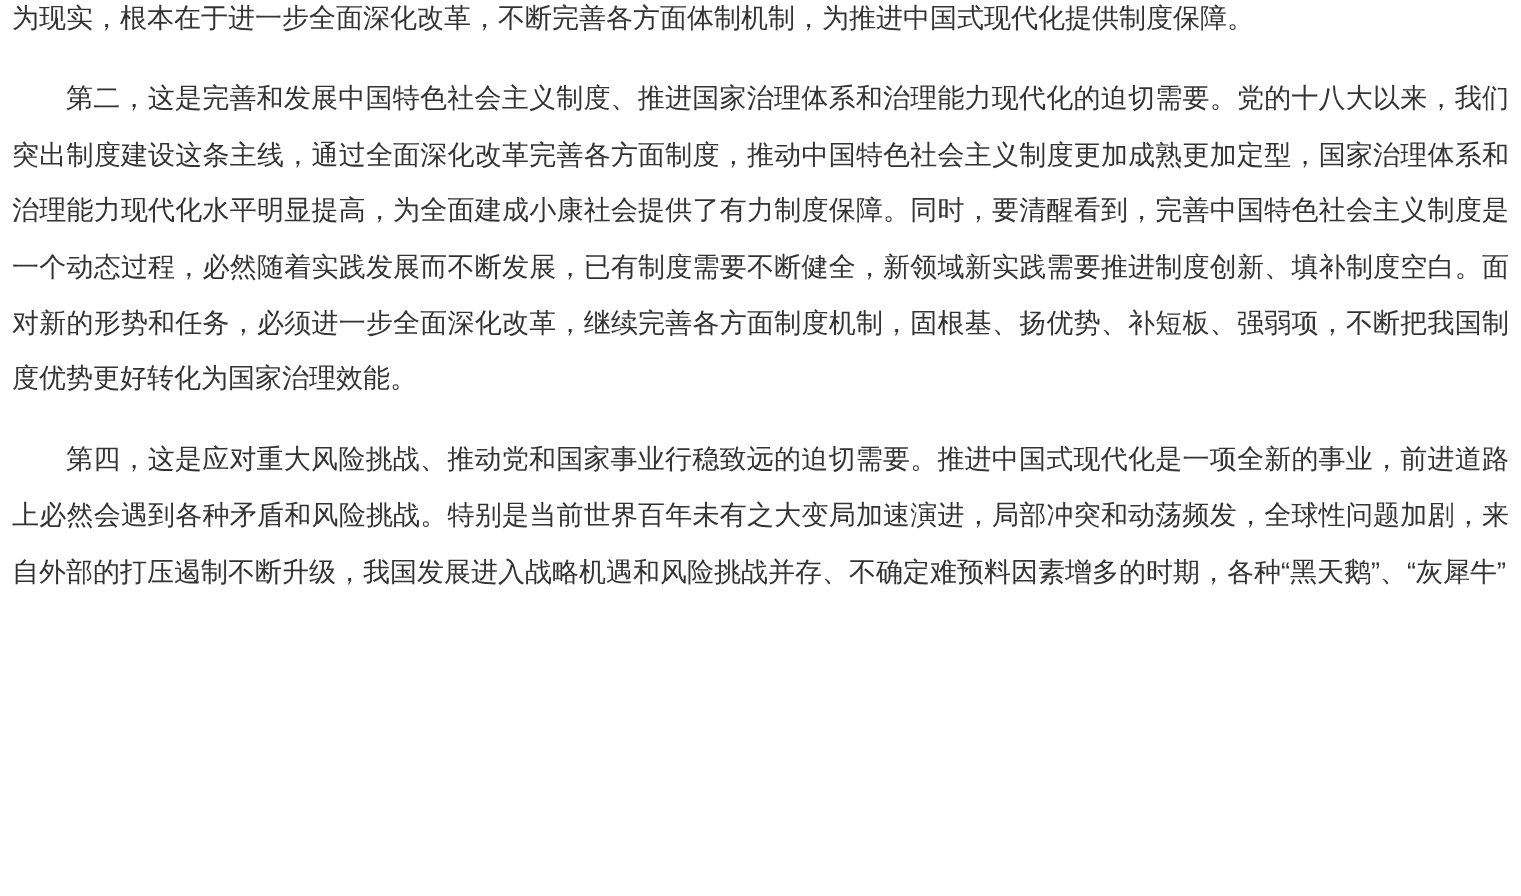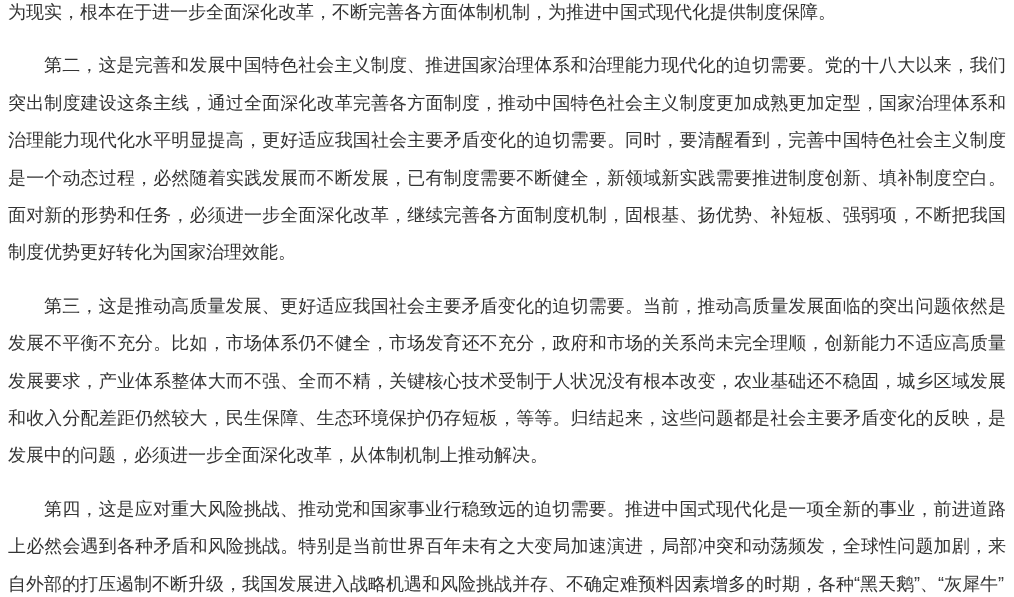--- a/index.html
+++ b/index.html
@@ -30,16 +30,15 @@
     }
     .para.indent {
       text-indent: 2em;
     }
   </style>
 </head>
 <body>
 
 <div class="page">
   <p class="para">为现实，根本在于进一步全面深化改革，不断完善各方面体制机制，为推进中国式现代化提供制度保障。</p>
-  <p class="para indent">第二，这是完善和发展中国特色社会主义制度、推进国家治理体系和治理能力现代化的迫切需要。党的十八大以来，我们突出制度建设这条主线，通过全面深化改革完善各方面制度，推动中国特色社会主义制度更加成熟更加定型，国家治理体系和治理能力现代化水平明显提高，更好适应我国社会主要矛盾变化的迫切需要。同时，要清醒看到，完善中国特色社会主义制度是一个动态过程，必然随着实践发展而不断发展，已有制度需要不断健全，新领域新实践需要推进制度创新、填补制度空白。面对新的形势和任务，必须进一步全面深化改革，继续完善各方面制度机制，固根基、扬优势、补短板、强弱项，不断把我国制度优势更好转化为国家治理效能。</p>
-  <p class="para indent">第三，这是推动高质量发展、更好适应我国社会主要矛盾变化的迫切需要。当前，推动高质量发展面临的突出问题依然是发展不平衡不充分。比如，市场体系仍不健全，市场发育还不充分，政府和市场的关系尚未完全理顺，创新能力不适应高质量发展要求，产业体系整体大而不强、全而不精，关键核心技术受制于人状况没有根本改变，农业基础还不稳固，城乡区域发展和收入分配差距仍然较大，民生保障、生态环境保护仍存短板，等等。归结起来，这些问题都是社会主要矛盾变化的反映，是发展中的问题，必须进一步全面深化改革，从体制机制上推动解决。</p>
+  <p class="para indent">第二，这是完善和发展中国特色社会主义制度、推进国家治理体系和治理能力现代化的迫切需要。党的十八大以来，我们突出制度建设这条主线，通过全面深化改革完善各方面制度，推动中国特色社会主义制度更加成熟更加定型，国家治理体系和治理能力现代化水平明显提高，为全面建成小康社会提供了有力制度保障。同时，要清醒看到，完善中国特色社会主义制度是一个动态过程，必然随着实践发展而不断发展，已有制度需要不断健全，新领域新实践需要推进制度创新、填补制度空白。面对新的形势和任务，必须进一步全面深化改革，继续完善各方面制度机制，固根基、扬优势、补短板、强弱项，不断把我国制度优势更好转化为国家治理效能。</p>
   <p class="para indent">第四，这是应对重大风险挑战、推动党和国家事业行稳致远的迫切需要。推进中国式现代化是一项全新的事业，前进道路上必然会遇到各种矛盾和风险挑战。特别是当前世界百年未有之大变局加速演进，局部冲突和动荡频发，全球性问题加剧，来自外部的打压遏制不断升级，我国发展进入战略机遇和风险挑战并存、不确定难预料因素增多的时期，各种“黑天鹅”、“灰犀牛”</p>
 </div>
 
 </body></html>

